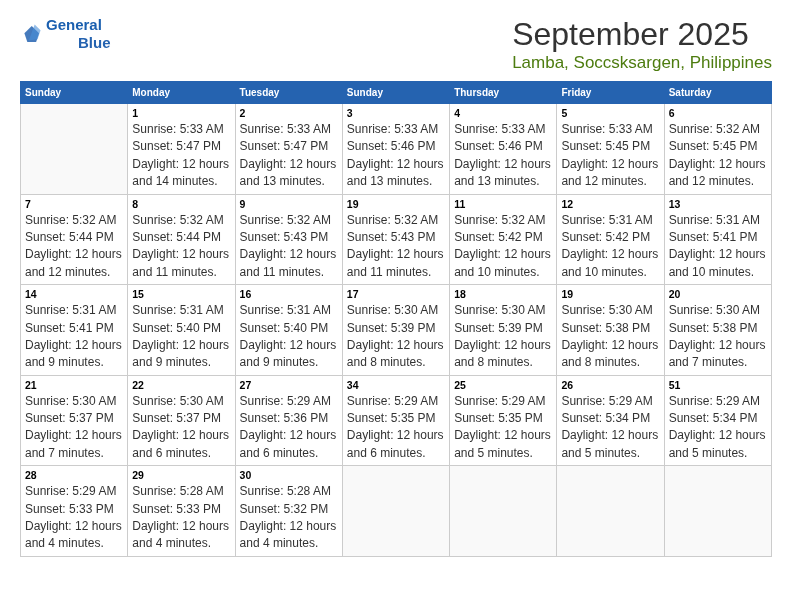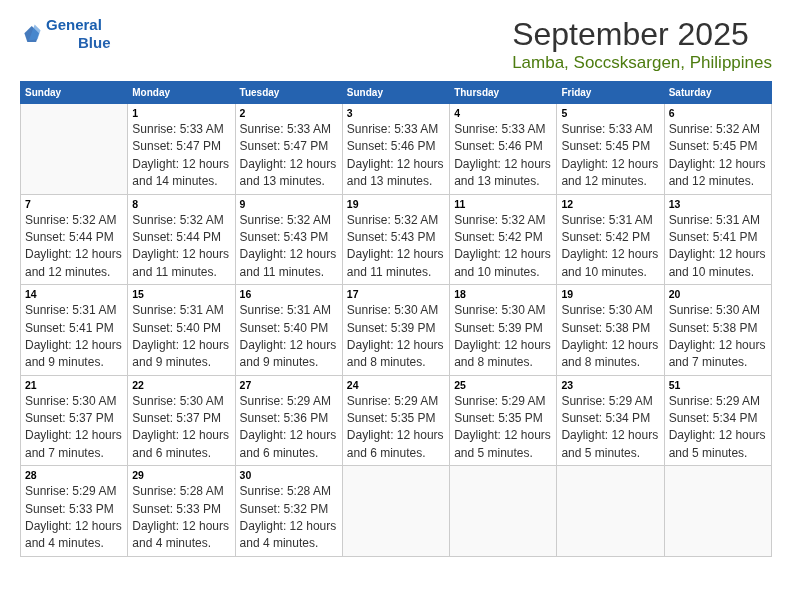--- a/index.html
+++ b/index.html
@@ -216,29 +216,29 @@
           </td>
           <td>
             <span class="day-num">22</span>
             <div class="day-info">Sunrise: 5:30 AM<br>Sunset: 5:37 PM<br>Daylight: 12 hours<br>and 6 minutes.</div>
           </td>
           <td>
             <span class="day-num">27</span>
             <div class="day-info">Sunrise: 5:29 AM<br>Sunset: 5:36 PM<br>Daylight: 12 hours<br>and 6 minutes.</div>
           </td>
           <td>
-            <span class="day-num">24</span>
+            <span class="day-num">34</span>
             <div class="day-info">Sunrise: 5:29 AM<br>Sunset: 5:35 PM<br>Daylight: 12 hours<br>and 6 minutes.</div>
           </td>
           <td>
             <span class="day-num">25</span>
             <div class="day-info">Sunrise: 5:29 AM<br>Sunset: 5:35 PM<br>Daylight: 12 hours<br>and 5 minutes.</div>
           </td>
           <td>
-            <span class="day-num">23</span>
+            <span class="day-num">26</span>
             <div class="day-info">Sunrise: 5:29 AM<br>Sunset: 5:34 PM<br>Daylight: 12 hours<br>and 5 minutes.</div>
           </td>
           <td>
             <span class="day-num">51</span>
             <div class="day-info">Sunrise: 5:29 AM<br>Sunset: 5:34 PM<br>Daylight: 12 hours<br>and 5 minutes.</div>
           </td>
         </tr>
         <tr>
           <td>
             <span class="day-num">28</span>

